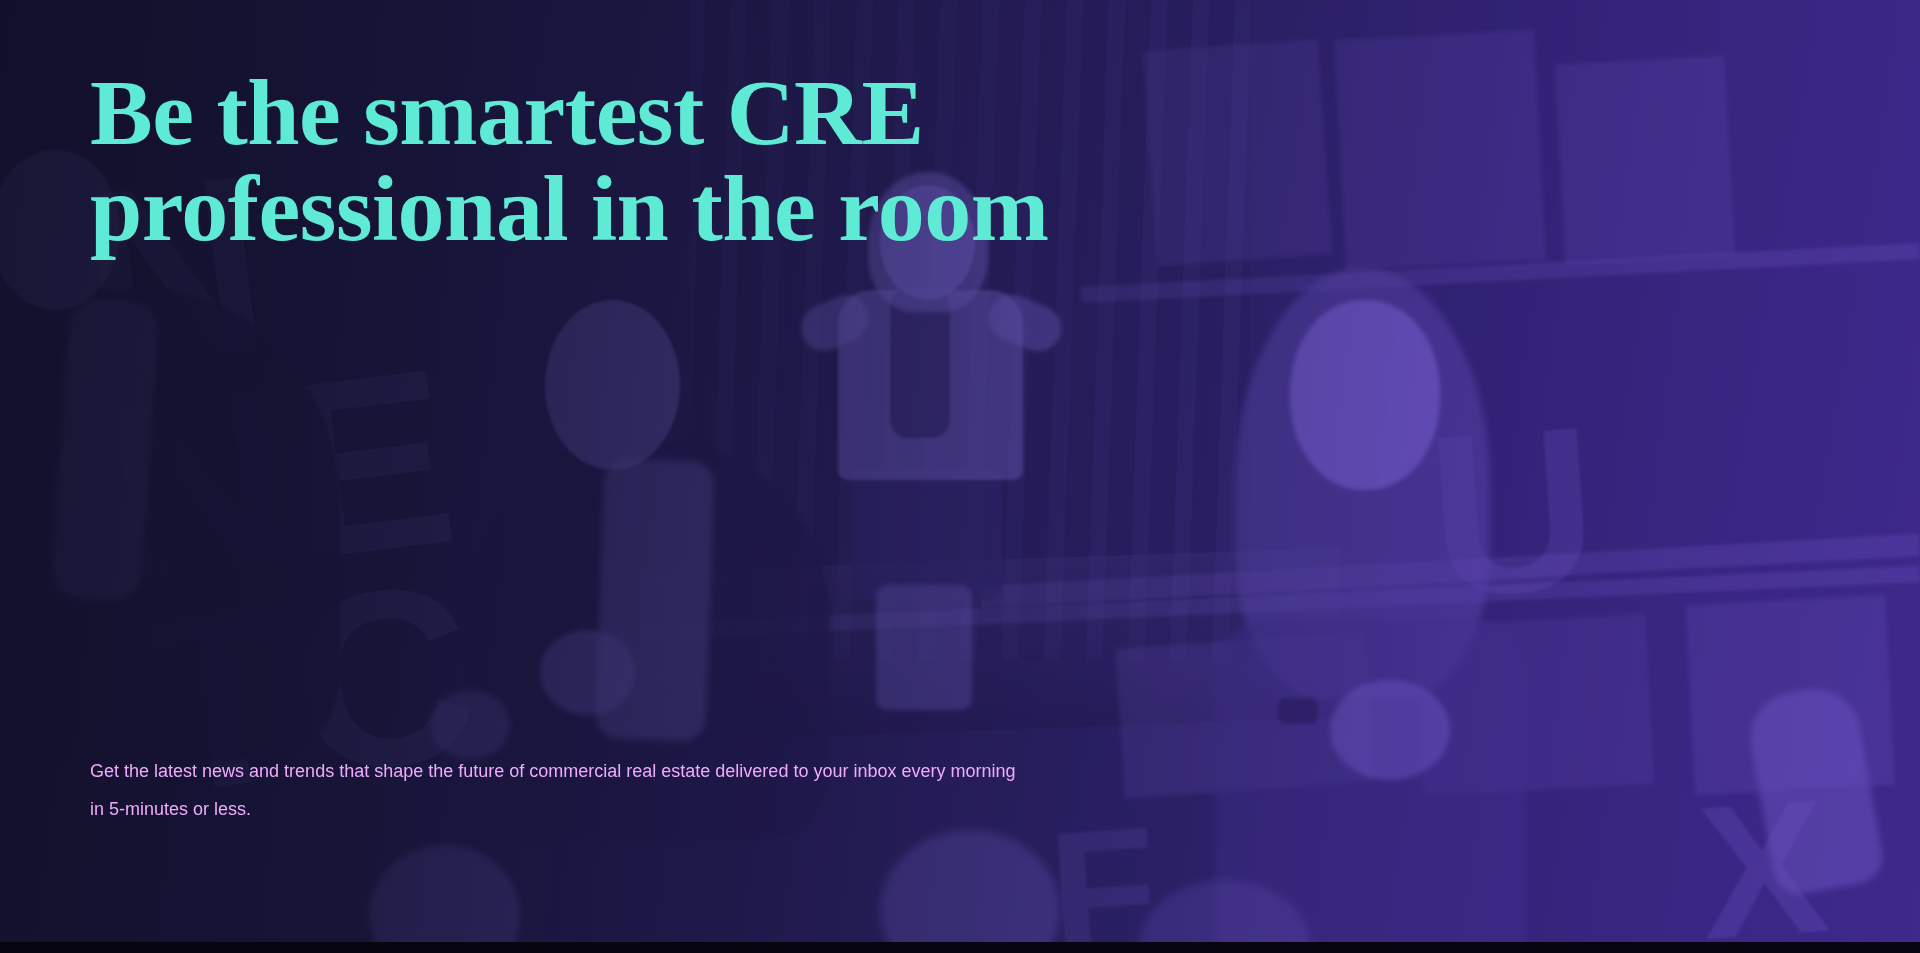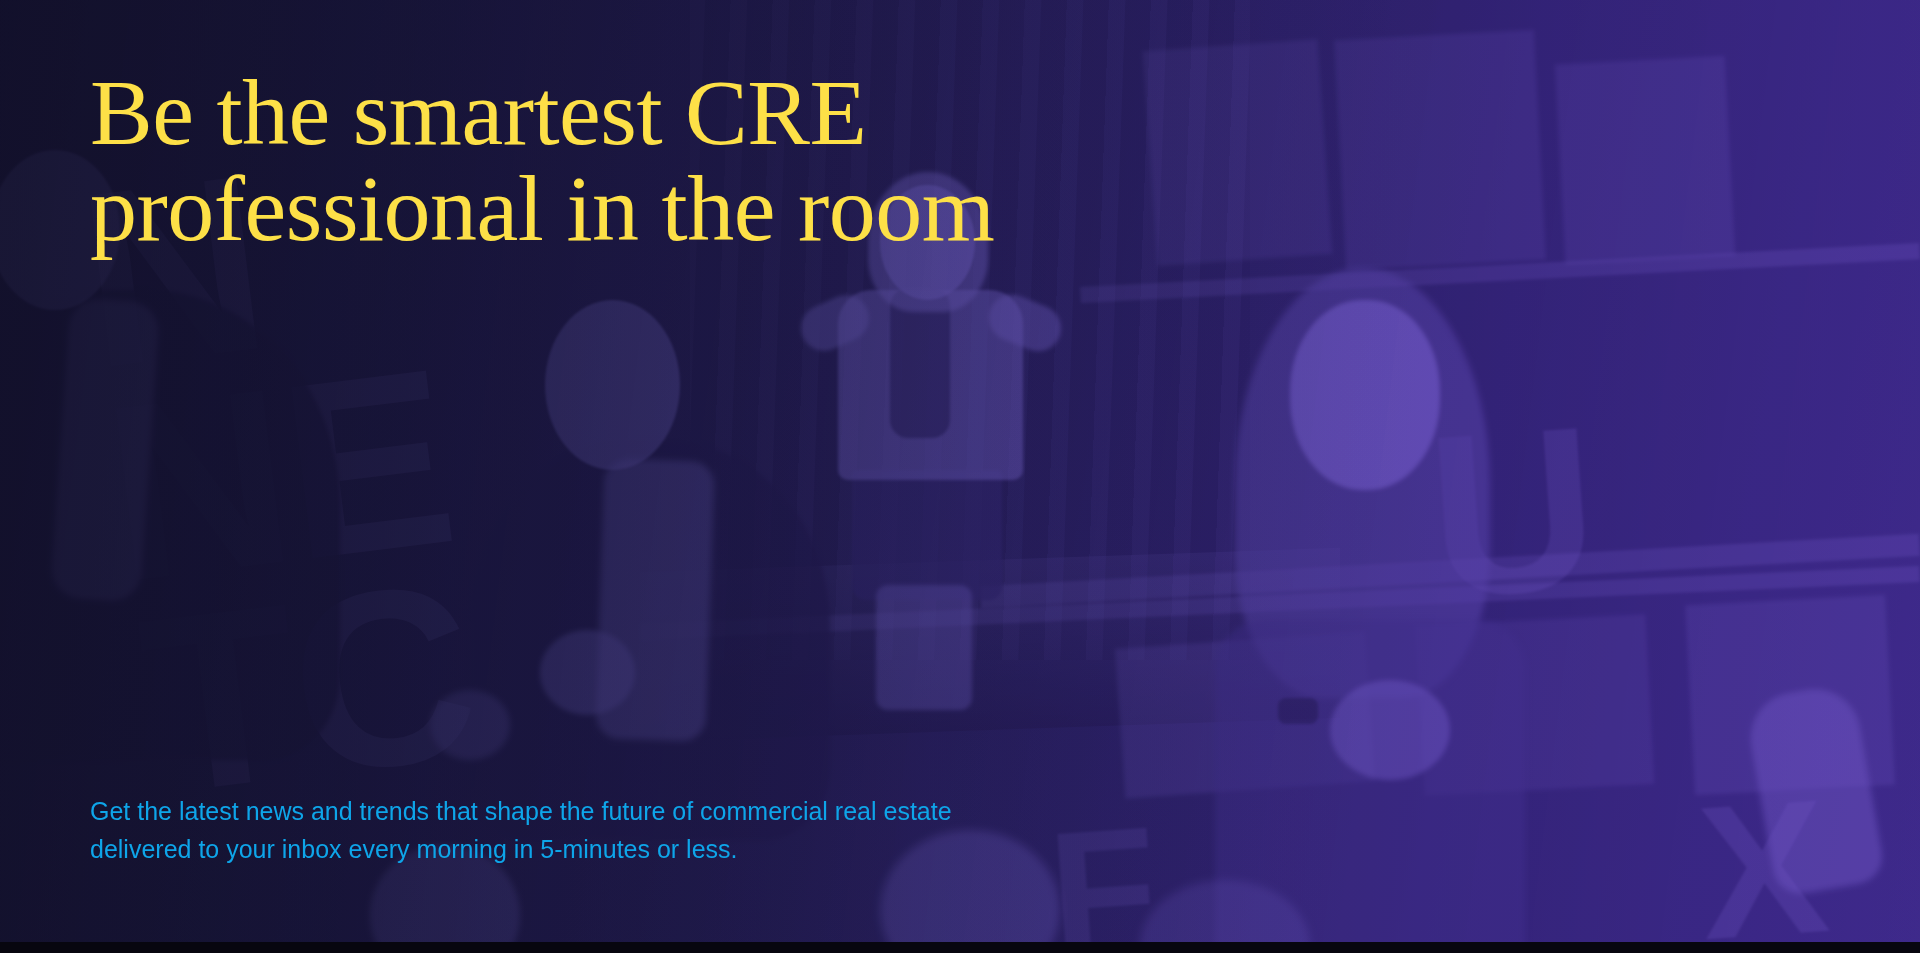--- a/index.html
+++ b/index.html
@@ -218,37 +218,36 @@
     left:90px; top:0;
     width:1060px; height:953px;
     z-index:5;
   }
 
   .headline {
     position:absolute;
     top:64px; left:0;
     width:1040px;
     font-family:"Liberation Serif", "DejaVu Serif", serif;
-    font-weight:normal;
+    font-weight:bold;
     font-size:94px;
     line-height:96px;
     letter-spacing:-0.5px;
-    color:#fde047;
+    color:#5eead4;
   }
 
   .subhead {
     position:absolute;
     top:752px; left:0;
     width:940px;
     font-family:"Liberation Sans", sans-serif;
     font-weight:400;
-    font-size:25px;
+    font-size:18px;
     line-height:38px;
-    color:#0ea5e9;
-    margin-top:40px;
+    color:#f0abfc;
   }
 </style>
 </head>
 <body>
 
 <div class="hero">
 
   <div class="photo-layer">
     <div class="bg-base"></div>
 

